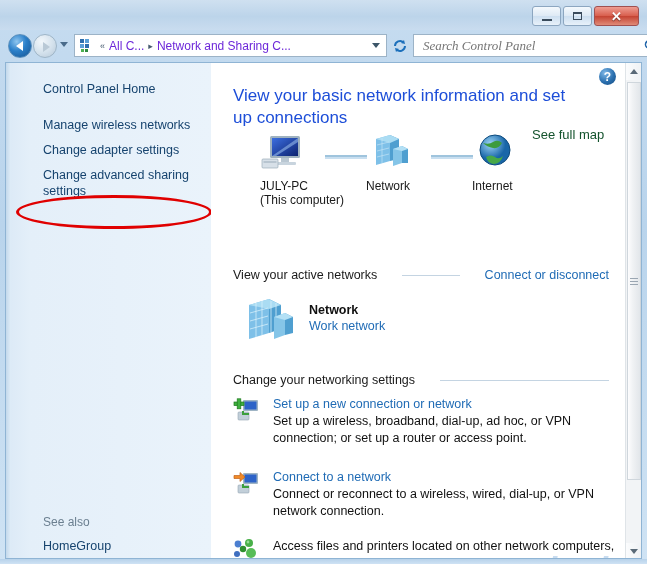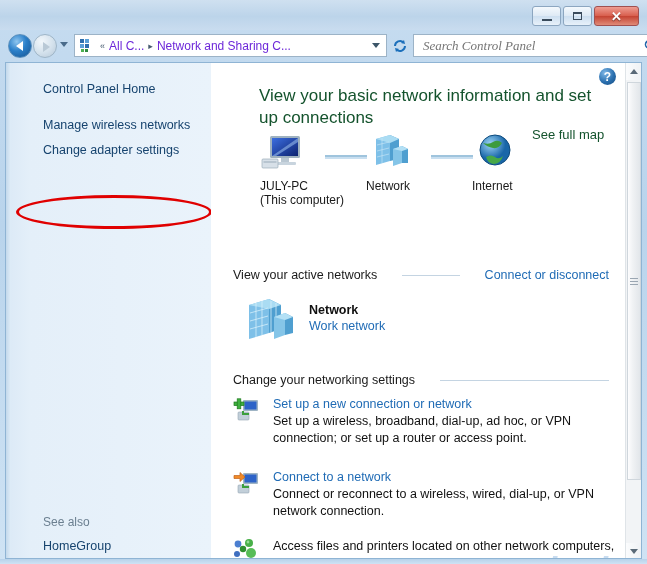--- a/index.html
+++ b/index.html
@@ -241,24 +241,23 @@
     background: radial-gradient(circle at 35% 30%, #7fb8e8 0%, #2a6fae 55%, #13497f 100%);
     color: #ffffff;
     font-size: 12px; font-weight: bold;
     display: flex; align-items: center; justify-content: center;
     box-sizing: border-box;
   }
   #page-heading {
     position: absolute;
     left: 22px; top: 22px;
     width: 355px;
-    color: #14532d;
+    color: #1d4ed8;
     font-size: 17px;
     line-height: 22px;
-    margin-left: 26px;
   }
 
   
   #netmap { position: absolute; left: 22px; top: 70px; width: 380px; height: 62px; }
   .map-node { position: absolute; text-align: left; width: 90px; }
   .map-node .label {
     font-size: 12px; color: #1a1a1a; margin-top: 2px; line-height: 14px;
   }
   .map-line {
     position: absolute; top: 22px;
@@ -446,20 +445,21 @@
   </div>
 
   <div id="client">
 
     <div id="sidebar">
       <div id="sidebar-edge"></div>
 
       <div class="side-link" style="top:18px;">Control Panel Home</div>
       <div class="side-link" style="top:54px;">Manage wireless networks</div>
       <div class="side-link" style="top:79px;">Change adapter settings</div>
+      <div class="side-link" style="top:104px;">Change advanced sharing settings</div>
 
       <div id="annotation-ellipse"></div>
 
       <div id="see-also-label">See also</div>
       <div class="side-link" style="top:475px;">HomeGroup</div>
 
     </div>
 
     <div id="content">
 

